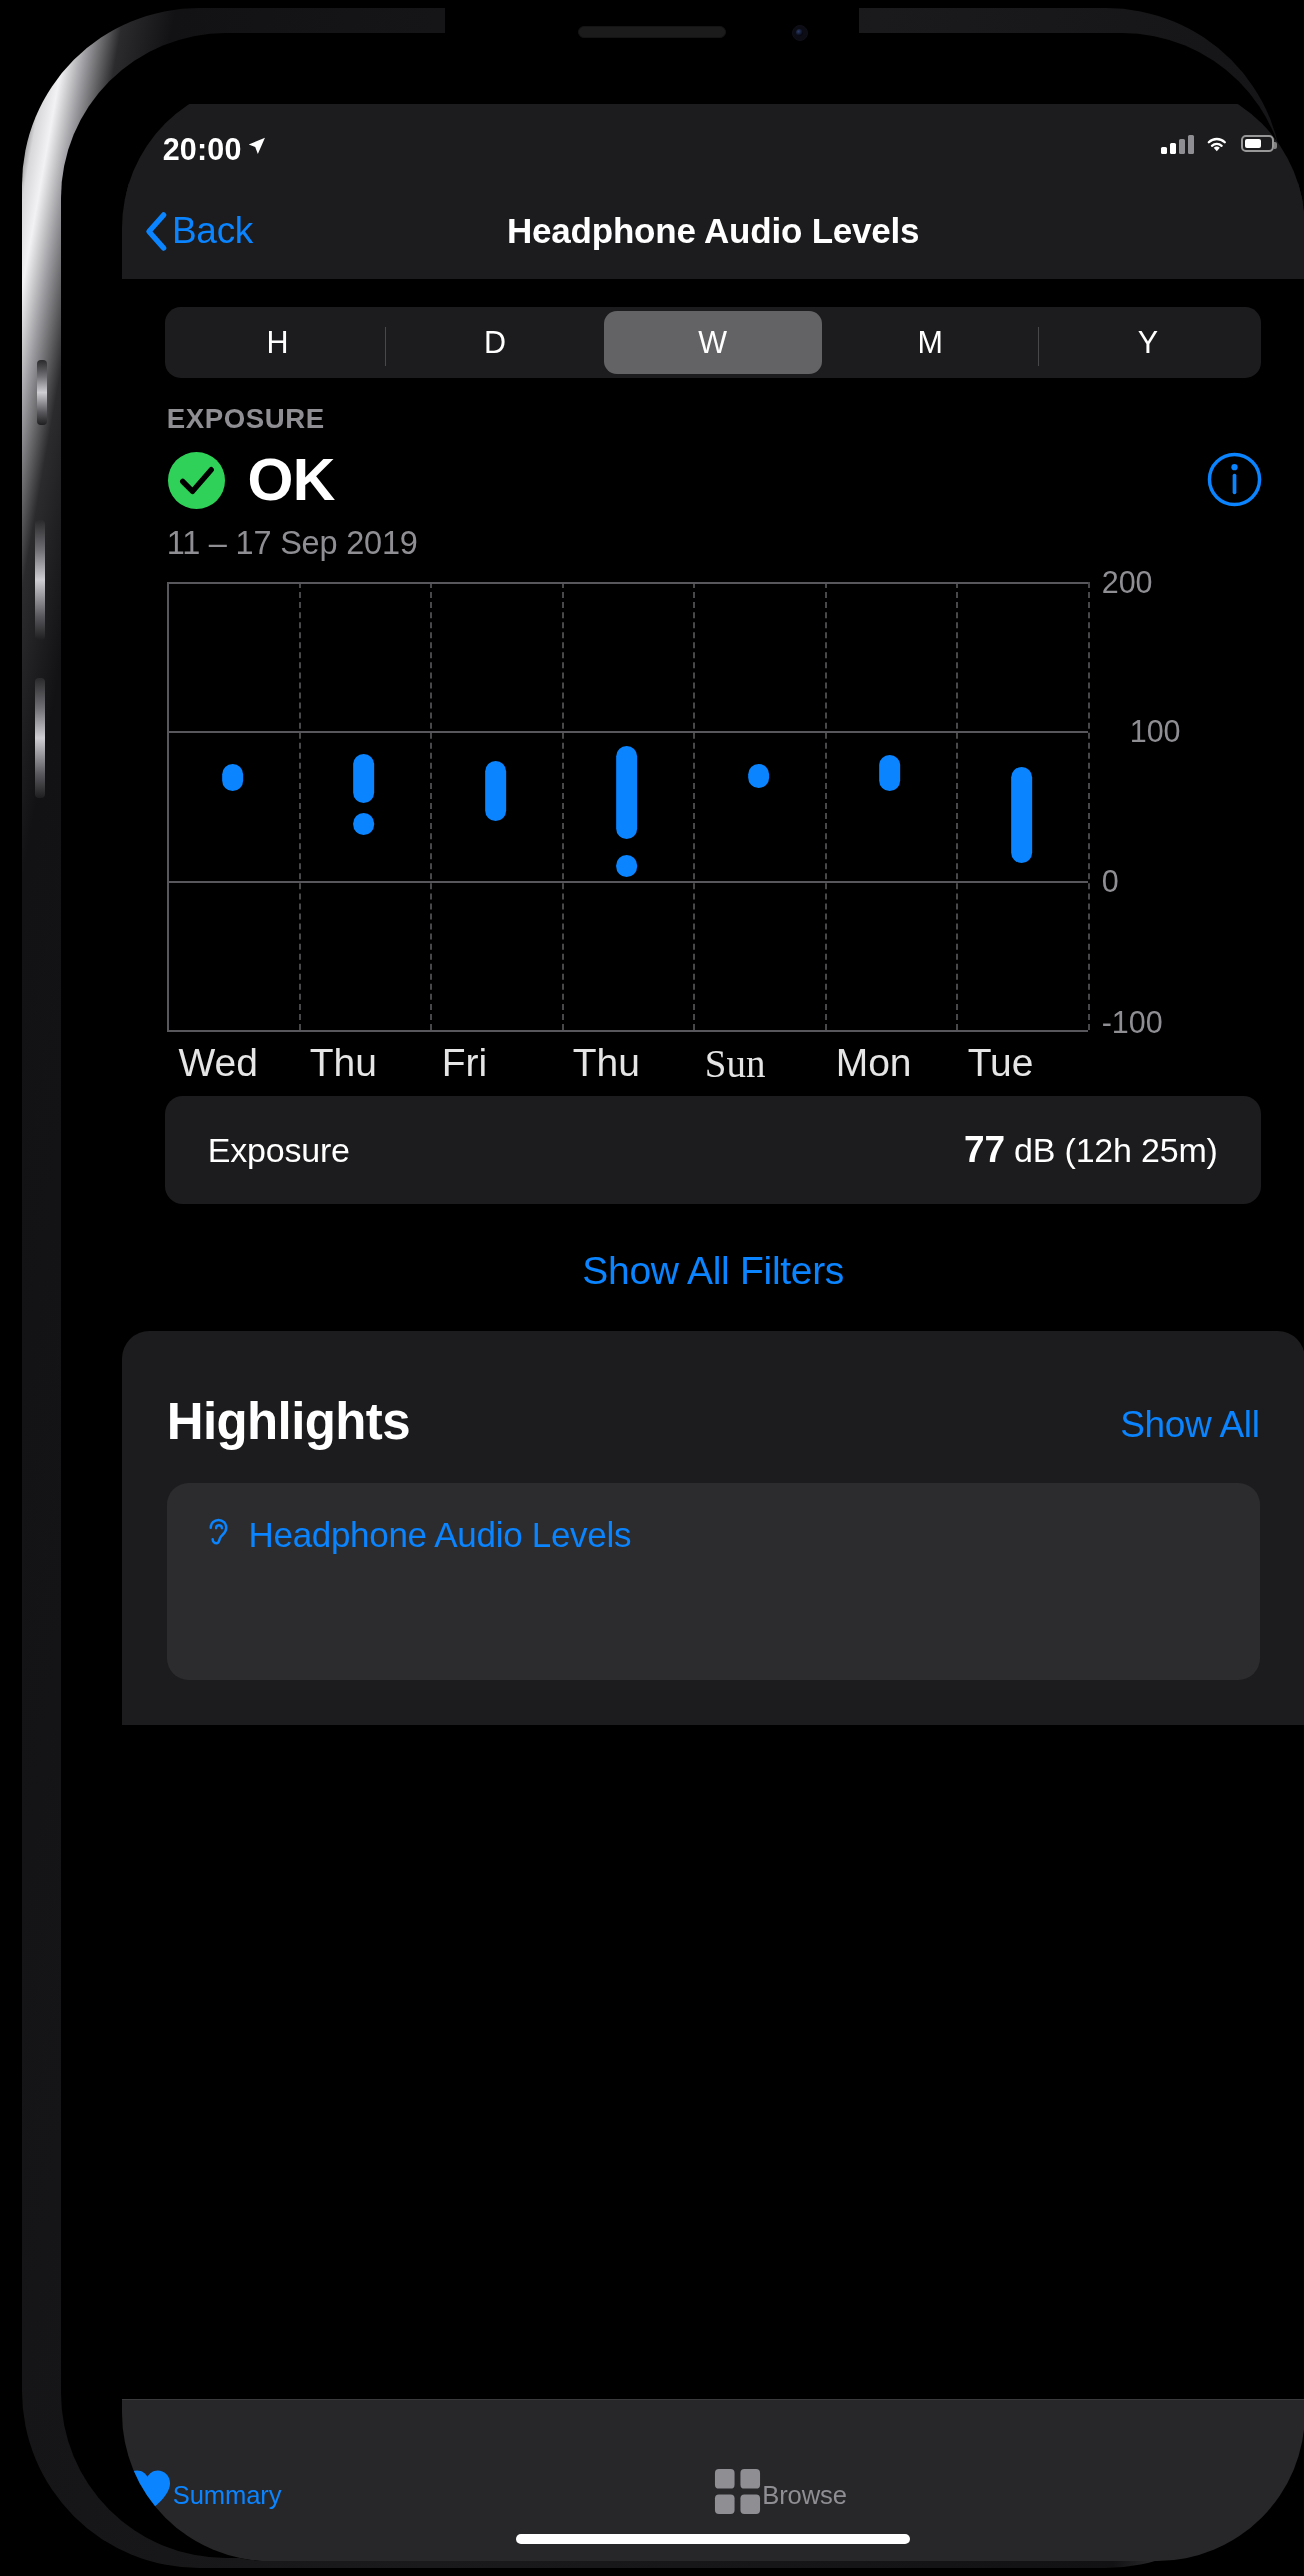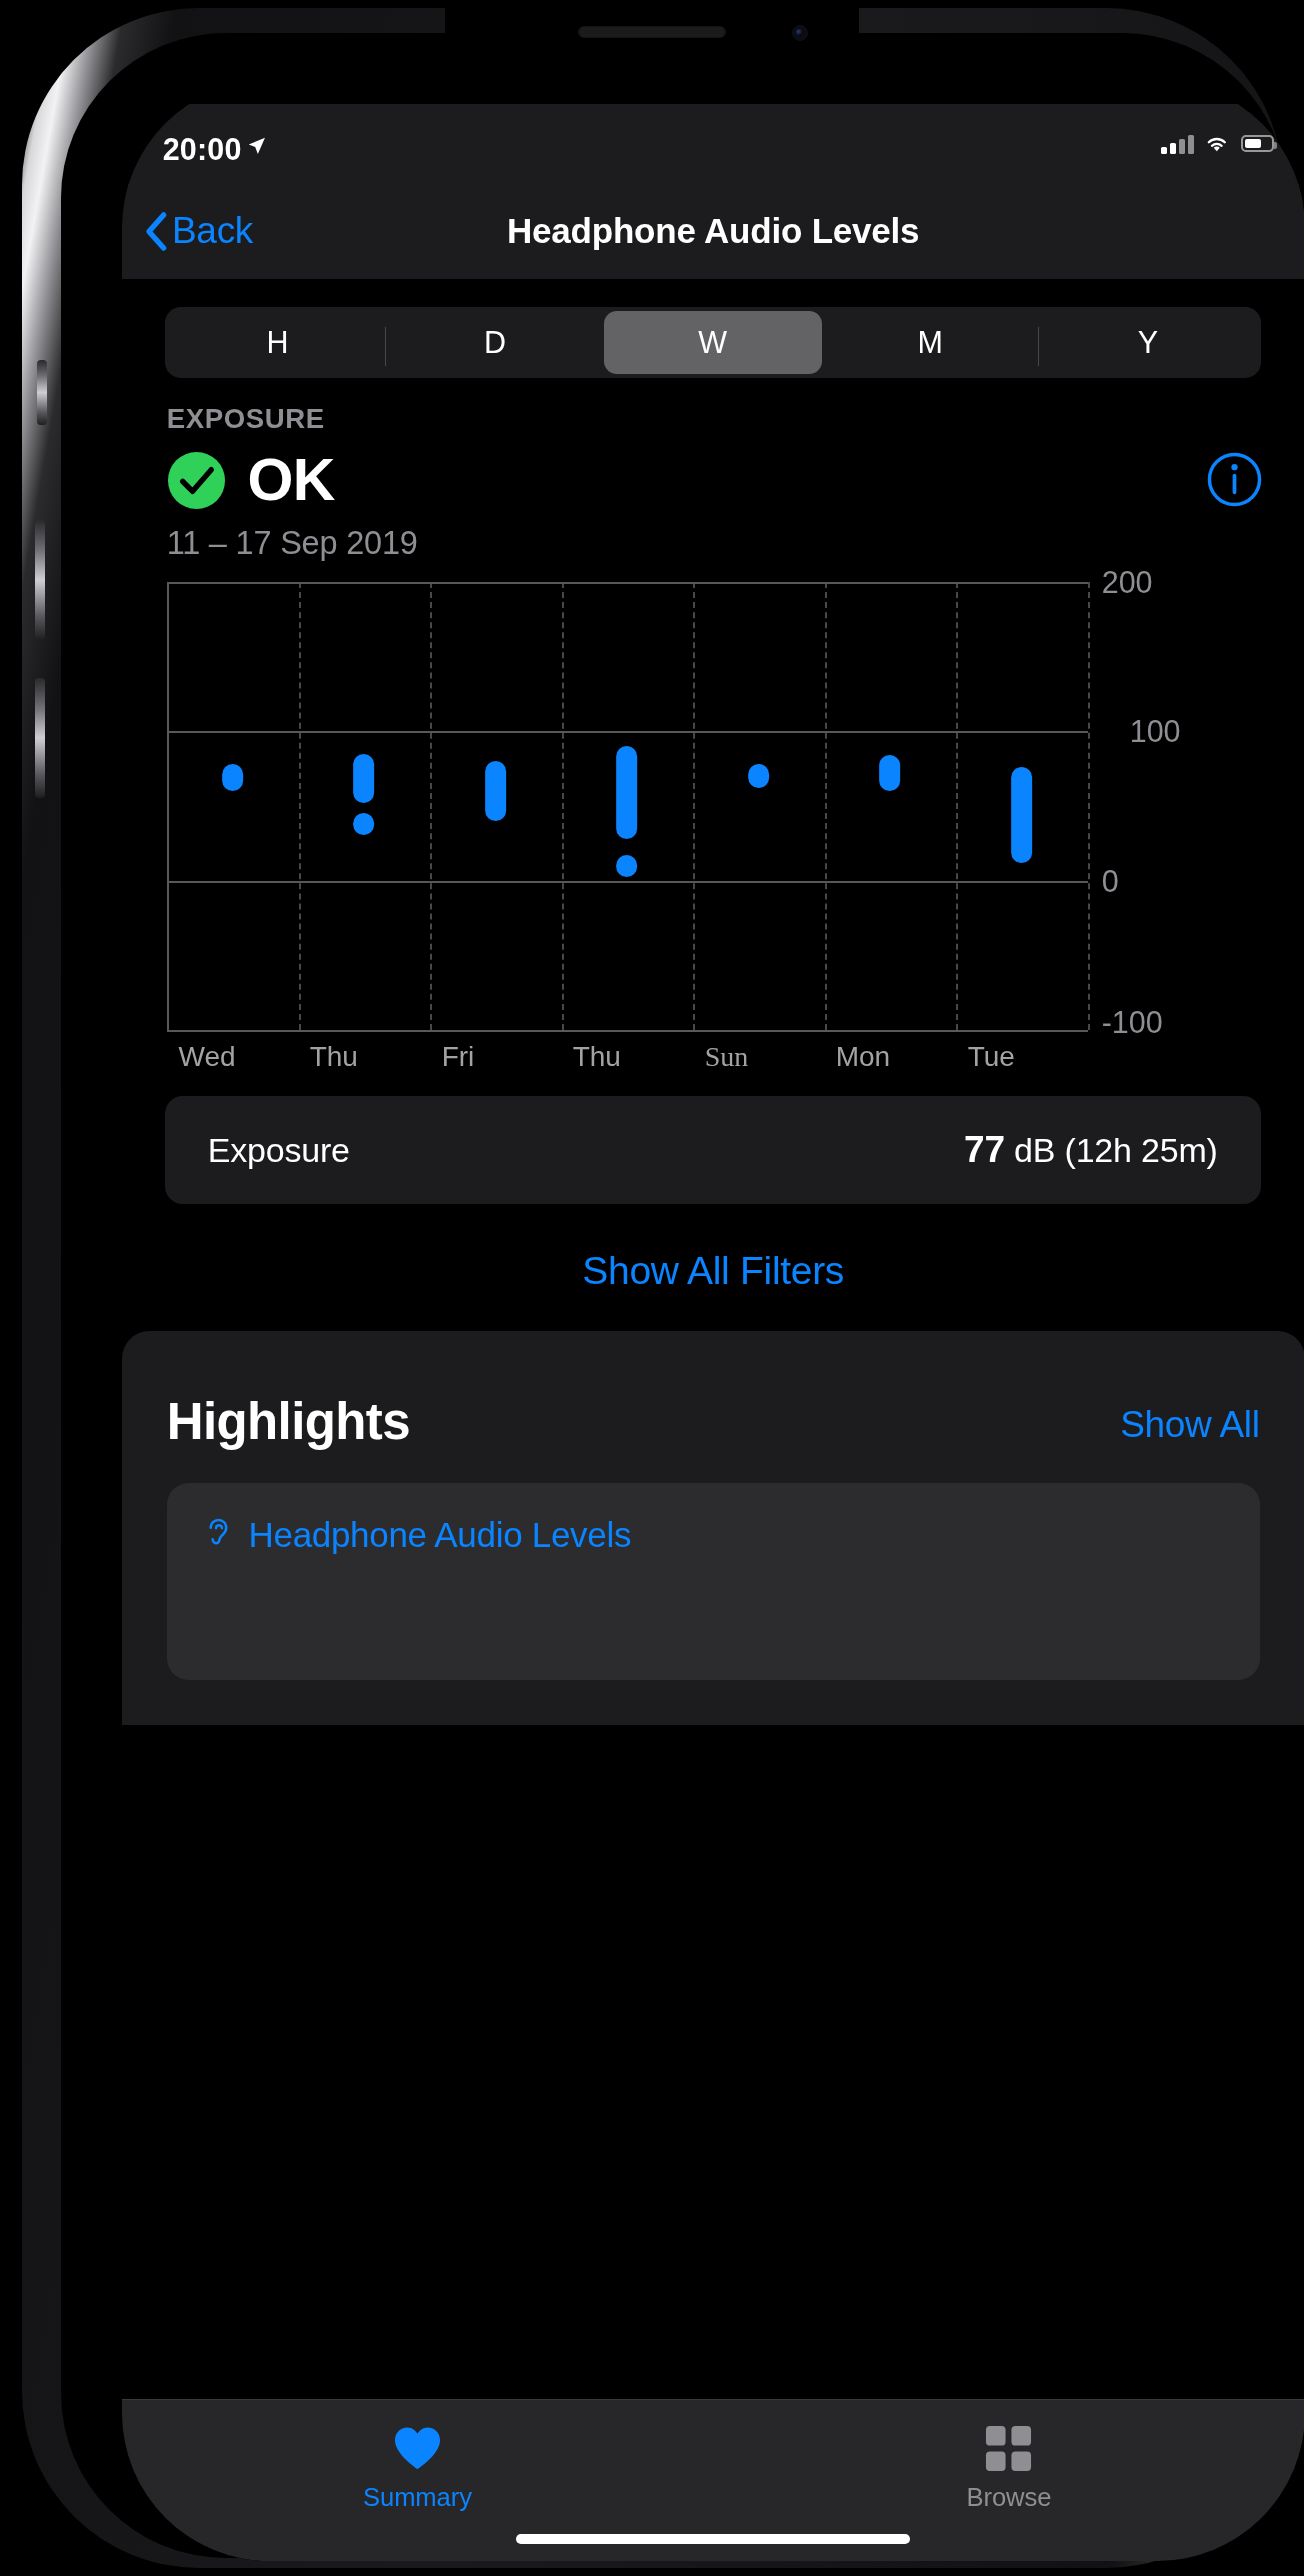--- a/index.html
+++ b/index.html
@@ -319,22 +319,22 @@
   .dot {
     position: absolute;
     width: 21.7px; height: 21.7px;
     border-radius: 50%;
     background: #0a84ff;
     transform: translateX(-50%);
   }
   .xtick {
     position: absolute;
     top: 459px;
-    font-size: 28px;
-    color: #a3a3a3;
+    font-size: 39px;
+    color: #e5e5e5;
     white-space: nowrap;
   }
 
   
   #exposure-card {
     position: absolute;
     left: 43px; top: 817px;
     width: 1096px; height: 108px;
     background: #1c1c1e;
     border-radius: 17.7px;
@@ -420,21 +420,21 @@
     position: absolute;
     left: 0; bottom: 0;
     width: 100%; height: 162px;
     background: #2b2b2de6;
     border-top: 1px solid #3a3a3c;
     display: flex;
     z-index: 12;
   }
   .tab-item {
     flex: 1;
-    display: flex; flex-direction: column;
+    display: flex; 
     align-items: center; justify-content: flex-start;
     padding-top: 21.7px;
     cursor: pointer;
   }
   .tab-icon { height: 53px; display: flex; align-items: center; }
   .tab-label {
     margin-top: 7.9px;
     font-size: 25.6px;
     letter-spacing: -0.1px;
   }

